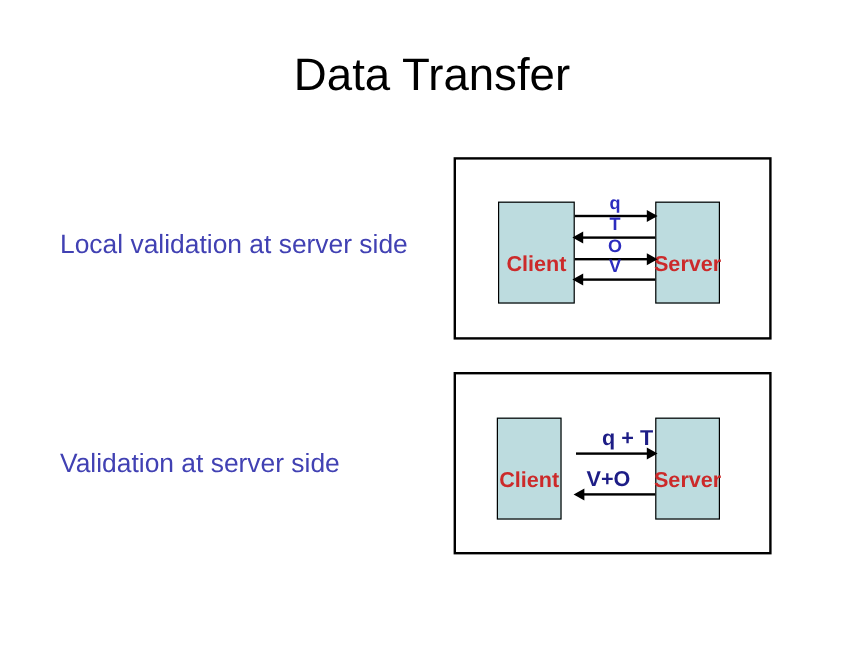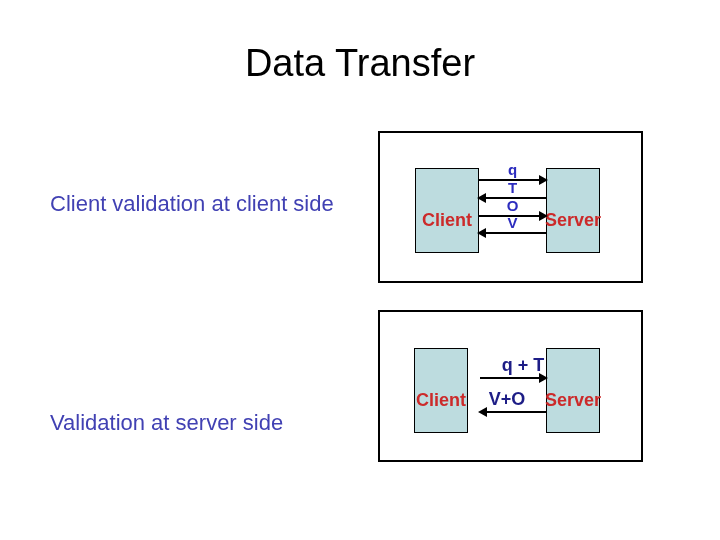--- a/index.html
+++ b/index.html
@@ -49,21 +49,21 @@
   .msg-sm { font-size:15px; line-height:16px; color:var(--msg-text-1,#2c2cbe); }
   .msg-lg { font-size:18px; line-height:18px; color:var(--msg-text-2,#1d1d86); }
 </style>
 </head>
 <body>
 
 <div class="slide">
 
   <h1 class="title">Data Transfer</h1>
 
-  <div class="caption" style="top:191px;">Client validation at client side</div>
+  <div class="caption" style="top:191px;">Local validation at server side</div>
 
   <div class="frame" style="left:378px; top:131px;">
 
     <div class="node" style="left:35px; top:35px; width:64px; height:85px;">
       <span class="node-label">Client</span>
     </div>
 
     <div class="node" style="left:166px; top:35px; height:85px;">
       <span class="node-label">Server</span>
     </div>
@@ -74,21 +74,21 @@
     <span class="msg-label msg-sm" style="left:99px; top:47px; width:67px;">T</span>
     <div class="arr left" style="left:99px; top:64px; width:67px;"></div>
 
     <span class="msg-label msg-sm" style="left:99px; top:65px; width:67px;">O</span>
     <div class="arr right" style="left:99px; top:82px; width:67px;"></div>
 
     <span class="msg-label msg-sm" style="left:99px; top:82px; width:67px;">V</span>
     <div class="arr left" style="left:99px; top:99px; width:67px;"></div>
   </div>
 
-  <div class="caption" style="top:373px;margin-top:37px;">Validation at server side</div>
+  <div class="caption" style="top:373px;">Validation at server side</div>
 
   <div class="frame" style="left:378px; top:310px;">
 
     <div class="node" style="left:34px; top:36px; height:85px;">
       <span class="node-label">Client</span>
     </div>
 
     <div class="node" style="left:166px; top:36px; height:85px;">
       <span class="node-label">Server</span>
     </div>

